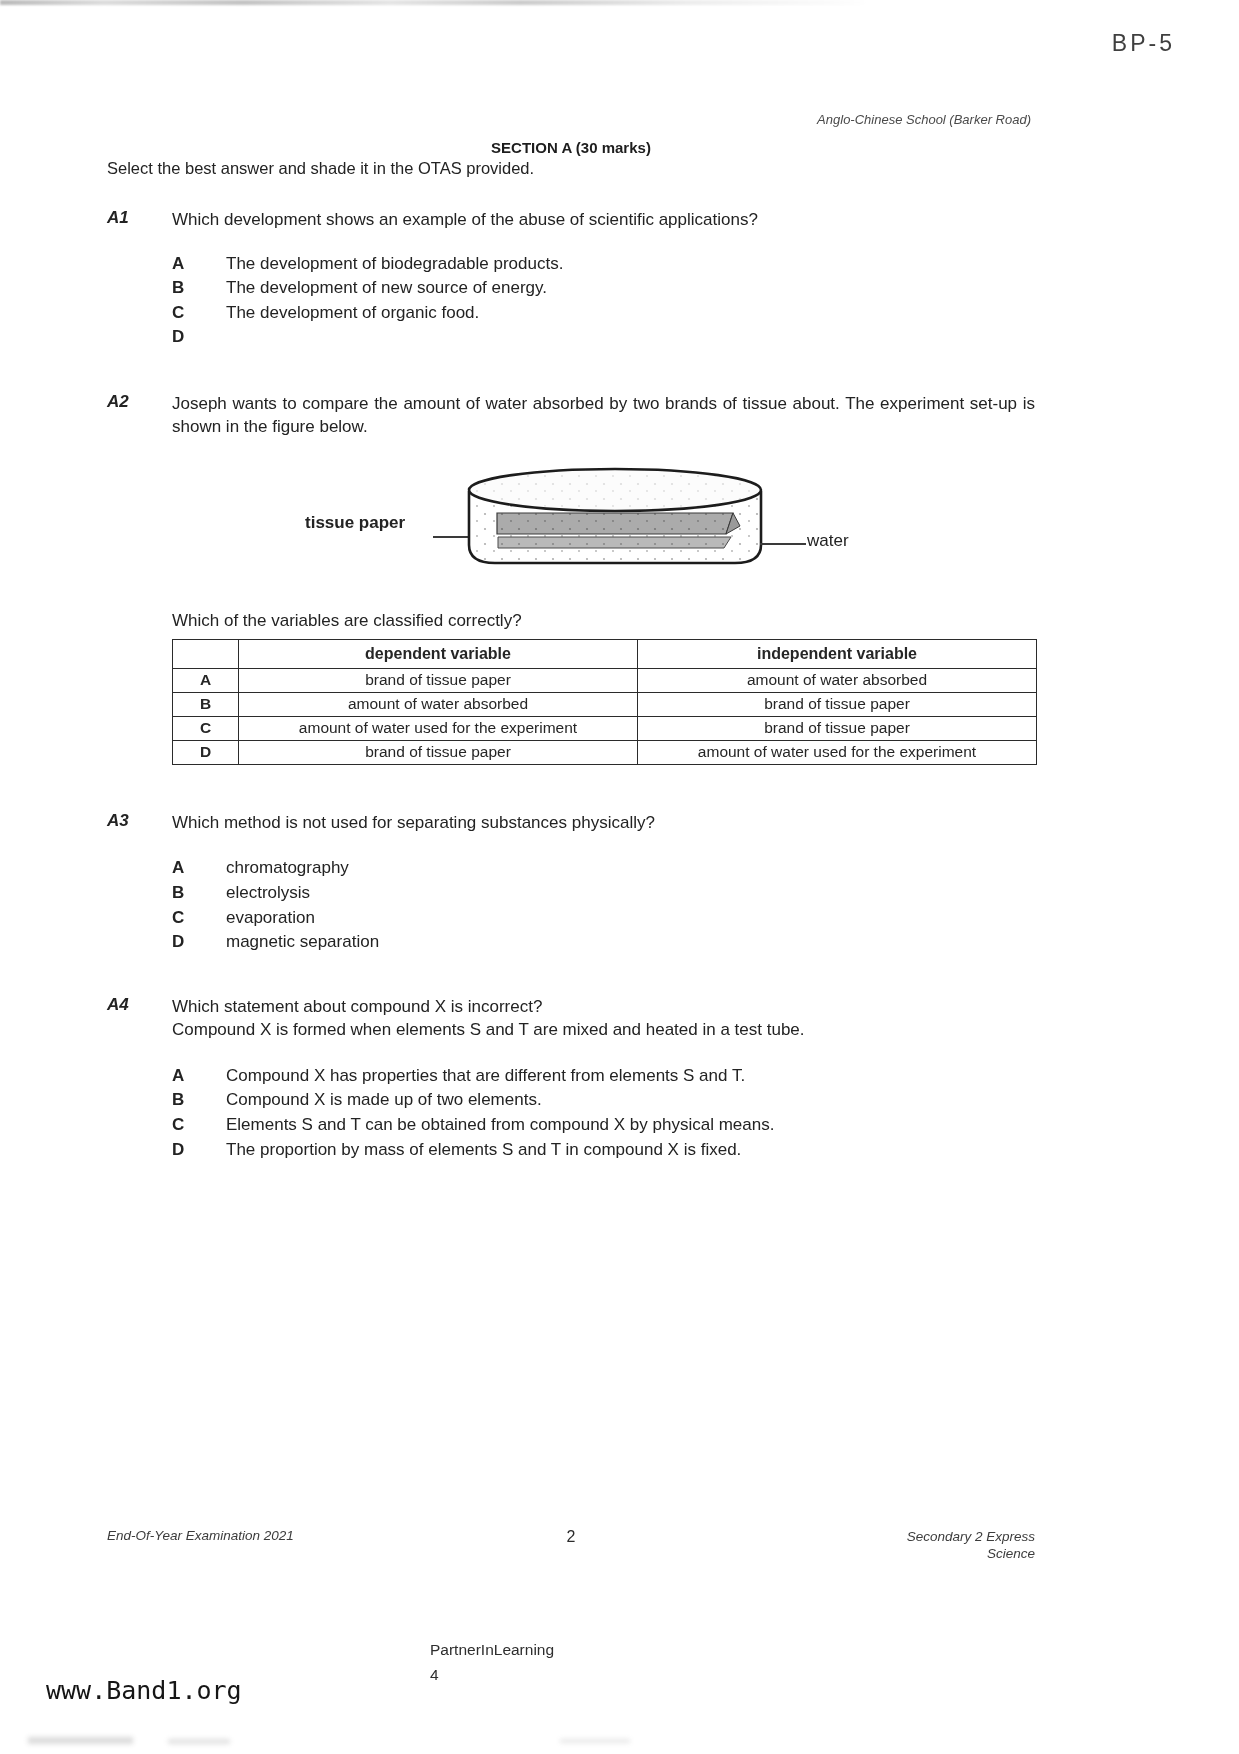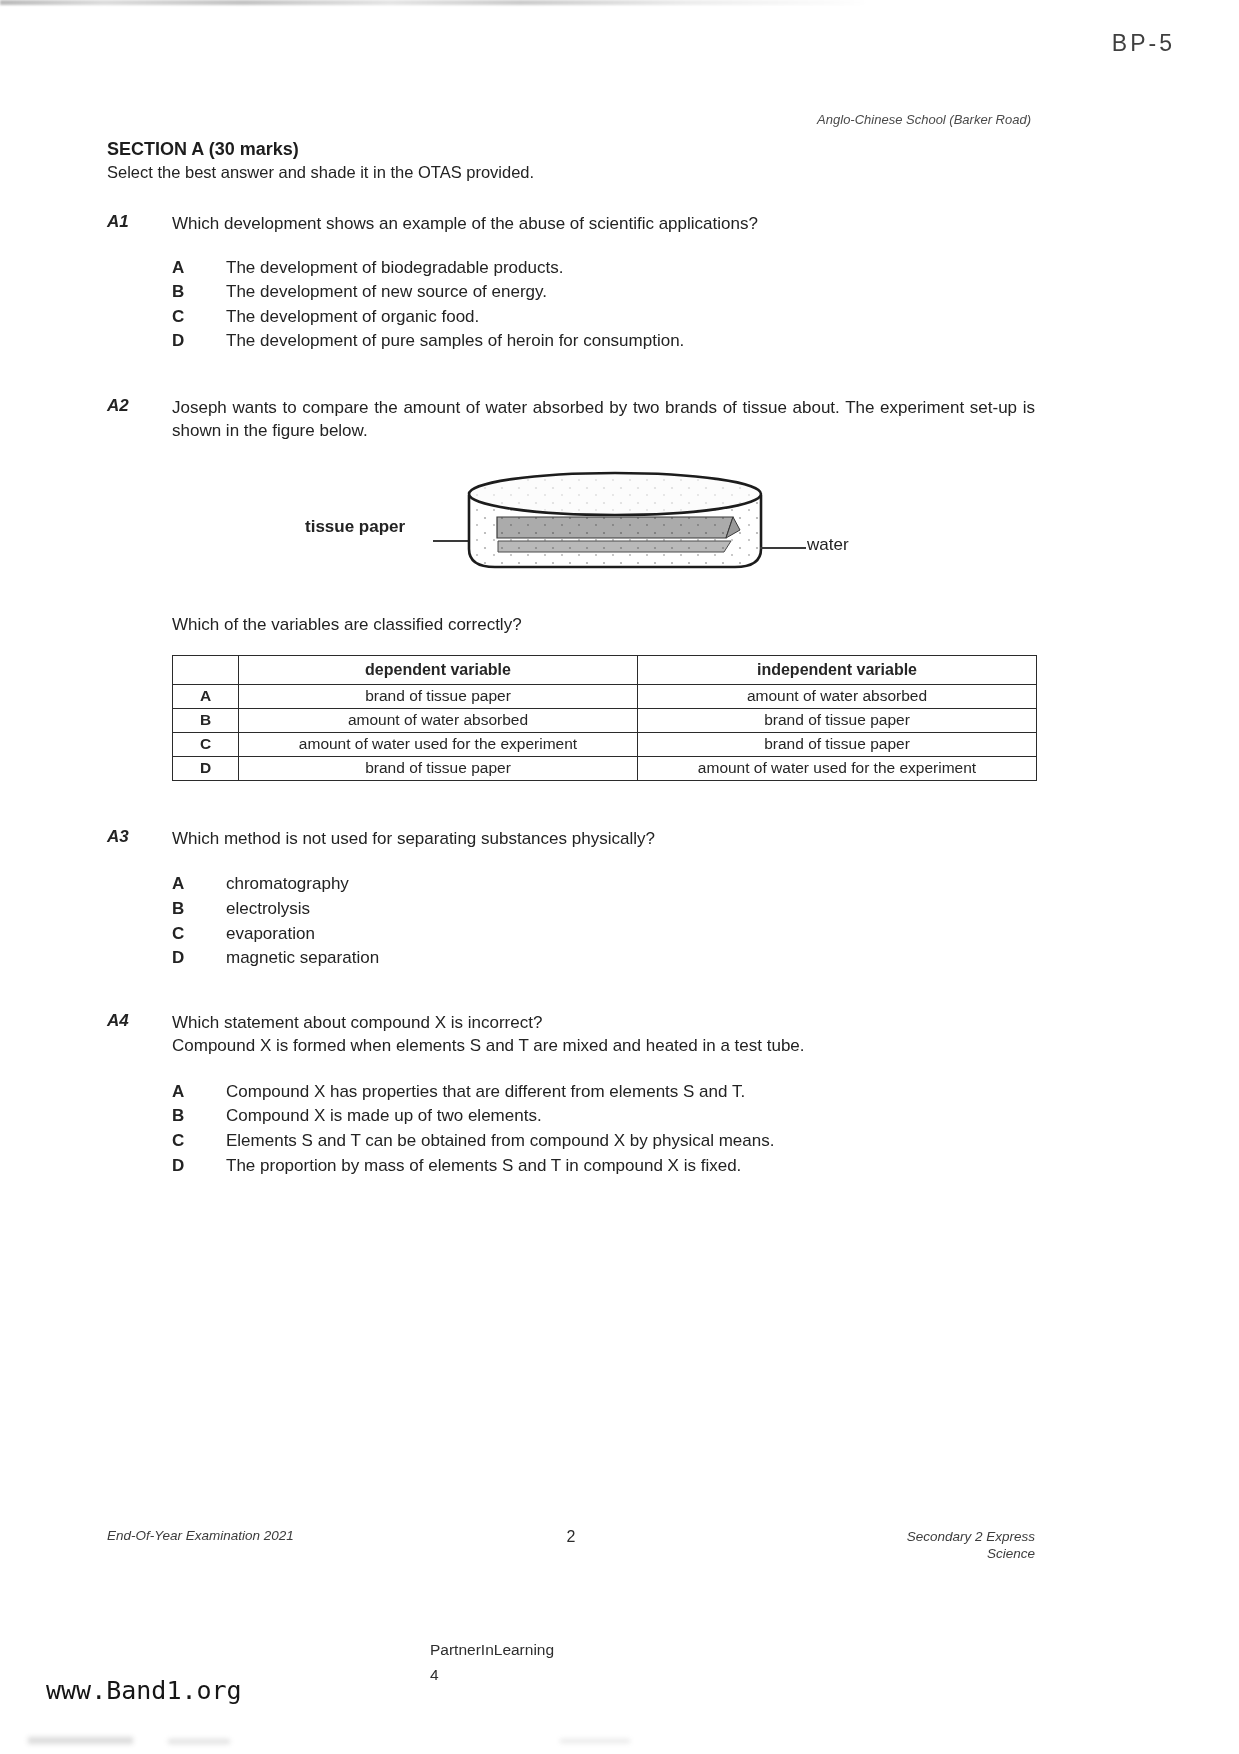--- a/index.html
+++ b/index.html
@@ -28,21 +28,21 @@
     position:absolute; top:30px; right:64px;
     font-size:23px; letter-spacing:3px; color:#3f3f3f;
   }
 
   .content { position:absolute; left:107px; top:0; width:928px; }
 
   .school-header {
     margin-top:112px; text-align:right; padding-right:4px;
     font-style:italic; font-size:13px; color:#4a4a4a;
   }
-  .section-title { margin-top:12px; font-weight:bold; font-size:18px; color:#1d1d1d; }
+  .section-title { margin-top:12px; text-align:center; font-weight:bold; font-size:15px; color:#1d1d1d; }
   .section-instruction { margin-top:3px; text-align:left; font-size:16.5px; }
 
   .question { position:relative; font-size:17px; }
   .qnum { position:absolute; left:0; top:0; font-weight:bold;font-style:italic; }
   .qbody { margin-left:65px; }
   .qtext { line-height:23.5px; }
   .justify { text-align:justify; }
   .options { margin-top:20px; }
   .option { display:flex; line-height:24.6px; }
   .letter { width:54px; flex-shrink:0; font-weight:bold; }
@@ -61,21 +61,21 @@
   .fig-label { position:absolute; font-size:17px; white-space:nowrap; }
   .fig-label.lbl-left  { left:198px; top:48px;font-weight:bold; }
   .fig-label.lbl-right { left:700px; top:66px; }
   .leader { position:absolute; height:0; border-top:2px solid #3a3a3a; }
   .leader.ld-left  { left:326px; top:71px; width:64px; }
   .leader.ld-right { left:653px; top:78px; width:46px; }
 
   .subquestion { margin-top:26px; margin-left:65px; font-size:17px; }
 
   .var-table {
-    margin-top:20px; margin-left:65px;
+    margin-top:8px; margin-left:65px;
     border-collapse:collapse; width:865px;
     font-size:15.5px; color:#262626;
   }
   .var-table th, .var-table td {
     border:1.6px solid #2b2b2b; text-align:center; padding:1px 4px;
   }
   .var-table th { font-size:16px; height:29px; }
   .var-table td { height:24px; }
   .var-table .colA { width:66px; font-weight:bold; }
 
@@ -124,21 +124,20 @@
           <div class="option">
             <span class="letter">B</span>
             <span>The development of new source of energy.</span>
           </div>
           <div class="option">
             <span class="letter">C</span>
             <span>The development of organic food.</span>
           </div>
           <div class="option">
             <span class="letter">D</span>
-            <span>The development of pure samples of heroin for consumption.</span>
           </div>
         </div>
       </div>
     </div>
 
     <div class="question q2">
       <div class="qnum">A2</div>
       <div class="qbody">
         <p class="qtext justify">Joseph wants to compare the amount of water absorbed by two brands of tissue about. The experiment set-up is shown in the figure below.</p>
       </div>

